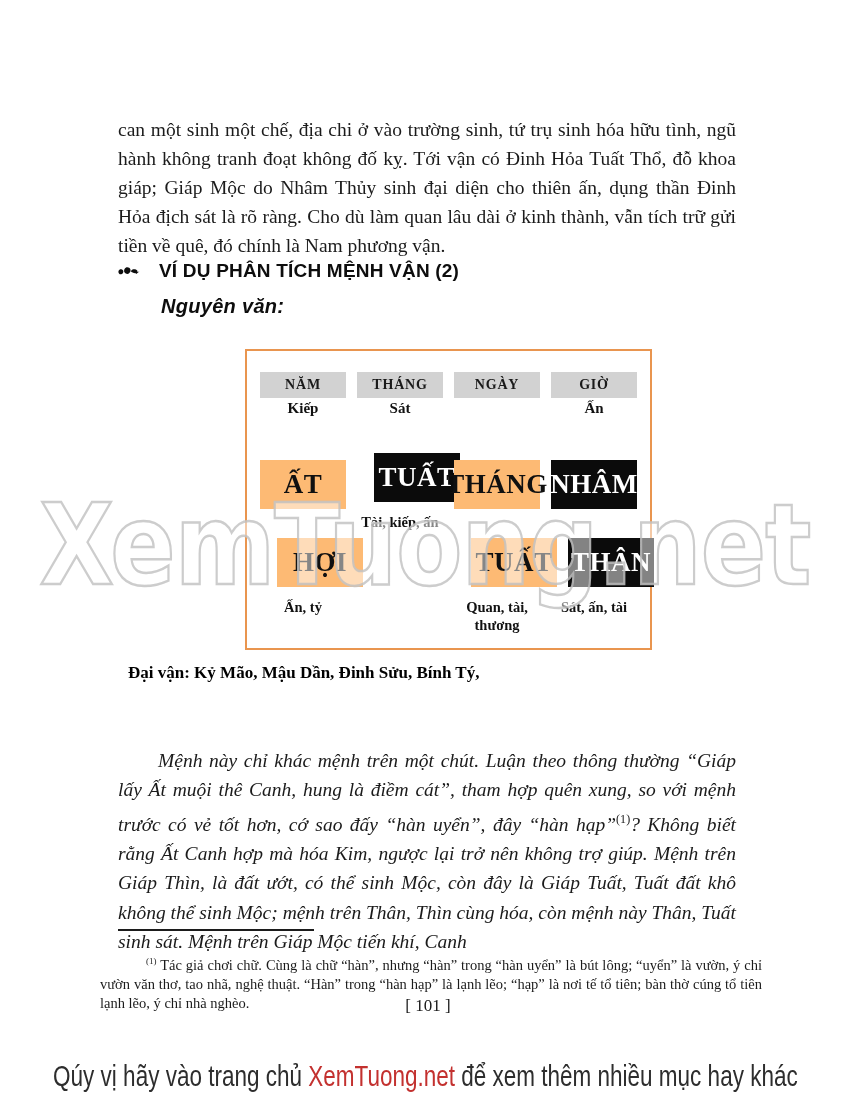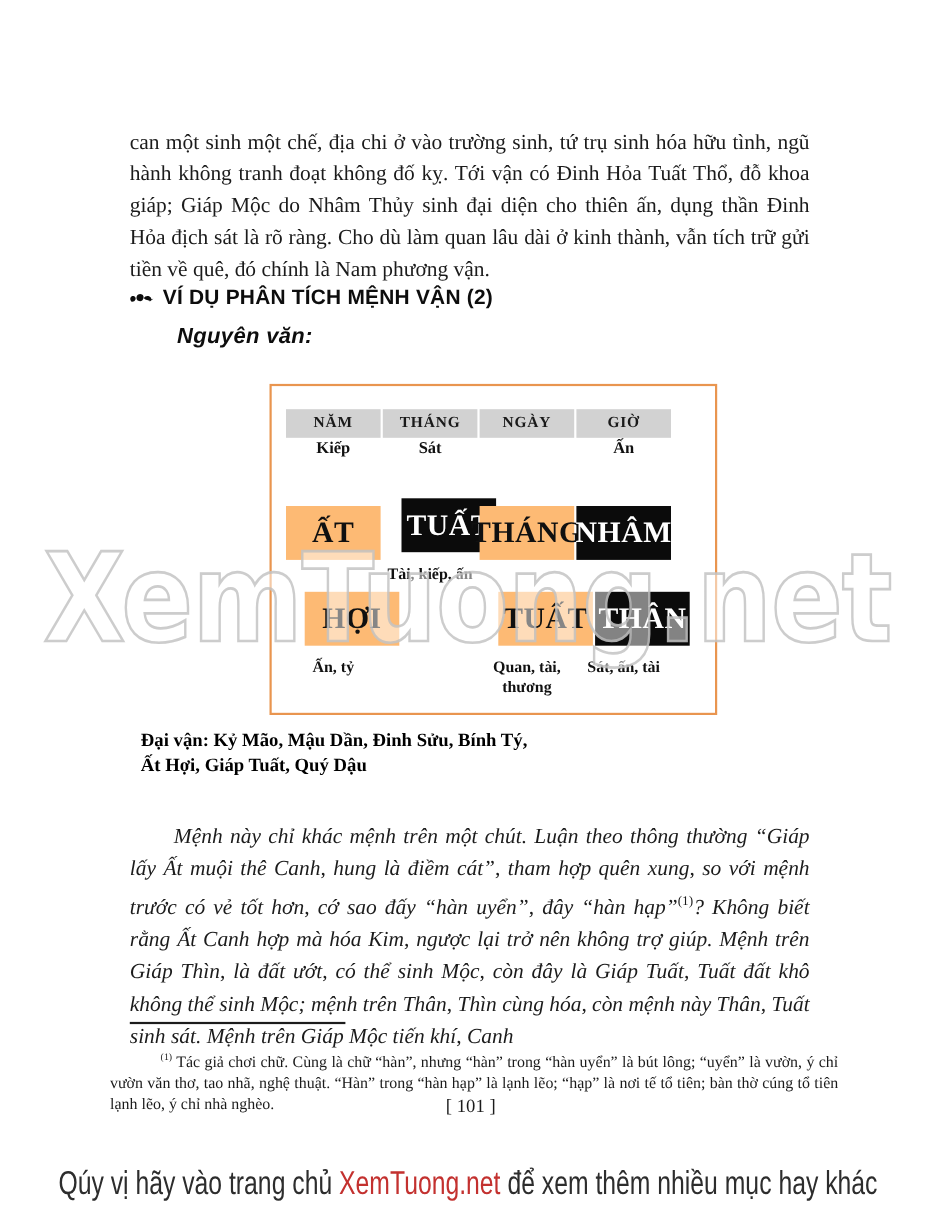--- a/index.html
+++ b/index.html
@@ -8,37 +8,37 @@
     background:#ffffff;overflow:hidden;
     font-family:"Liberation Serif", serif;color:#1b1b1b;
   }
   
   .intro{
     position:absolute;left:118px;top:95px;width:618px;
     font-size:19.5px;line-height:29px;text-align:justify;
   }
   .section-heading{
     position:absolute;left:116px;top:260px;
-    display:flex;align-items:center;gap:8px;
+    display:flex;align-items:center;gap:19px;
     font-family:"Liberation Sans", sans-serif;font-weight:bold;font-size:19px;
     color:#0d0d0d;letter-spacing:0.2px;
   }
   .section-heading .orn{flex:0 0 auto;display:flex;align-items:center;}
   .subheading{
     position:absolute;left:161px;top:295px;
     font-family:"Liberation Sans", sans-serif;font-weight:bold;font-style:italic;
     font-size:20px;color:#0d0d0d;letter-spacing:0.3px;
   }
   
   .pillar-table{
     position:absolute;left:245px;top:349px;width:407px;height:301px;
     border:2px solid #e9954f;box-sizing:border-box;background:#fff;
     z-index:1;
   }
-  .pillar-row{display:flex;padding:21px 12px 0 12px;}
+  .pillar-row{display:flex;justify-content:space-between;padding:21px 12px 0 12px;}
   .pillar-col{width:88px;display:flex;flex-direction:column;align-items:center;}
   .hdr-box{
     width:86px;height:26px;background:#d2d2d2;
     display:flex;align-items:center;justify-content:center;
     font-weight:bold;font-size:14px;letter-spacing:0.8px;color:#1a1a1a;
   }
   .sub-lbl{height:24px;margin-top:2px;font-weight:bold;font-size:15px;color:#111;}
   .stem-cell{
     margin-top:36px;width:86px;height:49px;
     display:flex;align-items:center;justify-content:center;
@@ -155,21 +155,20 @@
         <div class="bot-lbl">Sát, ấn, tài</div>
       </div>
 
     </div>
   </div>
 
   <div class="watermark">XemTuong.net</div>
 
   <div class="caption">
     <div>Đại vận: Kỷ Mão, Mậu Dần, Đinh Sửu, Bính Tý,</div>
-    <div>Ất Hợi, Giáp Tuất, Quý Dậu</div>
   </div>
 
   <p class="analysis"><span>Mệnh này chỉ khác mệnh trên một chút. Luận theo thông thường “Giáp lấy Ất muội thê Canh, hung là điềm cát”, tham hợp quên xung, so với mệnh trước có vẻ tốt hơn, cớ sao đấy “hàn uyển”, đây “hàn hạp”</span><sup>(1)</sup><span>? Không biết rằng Ất Canh hợp mà hóa Kim, ngược lại trở nên không trợ giúp. Mệnh trên Giáp Thìn, là đất ướt, có thể sinh Mộc, còn đây là Giáp Tuất, Tuất đất khô không thể sinh Mộc; mệnh trên Thân, Thìn cùng hóa, còn mệnh này Thân, Tuất sinh sát. Mệnh trên Giáp Mộc tiến khí, Canh</span></p>
 
   <div class="footnote-rule"></div>
 
   <p class="footnote"><sup>(1)</sup><span> Tác giả chơi chữ. Cùng là chữ “hàn”, nhưng “hàn” trong “hàn uyển” là bút lông; “uyển” là vườn, ý chỉ vườn văn thơ, tao nhã, nghệ thuật. “Hàn” trong “hàn hạp” là lạnh lẽo; “hạp” là nơi tế tổ tiên; bàn thờ cúng tổ tiên lạnh lẽo, ý chỉ nhà nghèo.</span></p>
 
   <div class="page-number">[ 101 ]</div>
 

